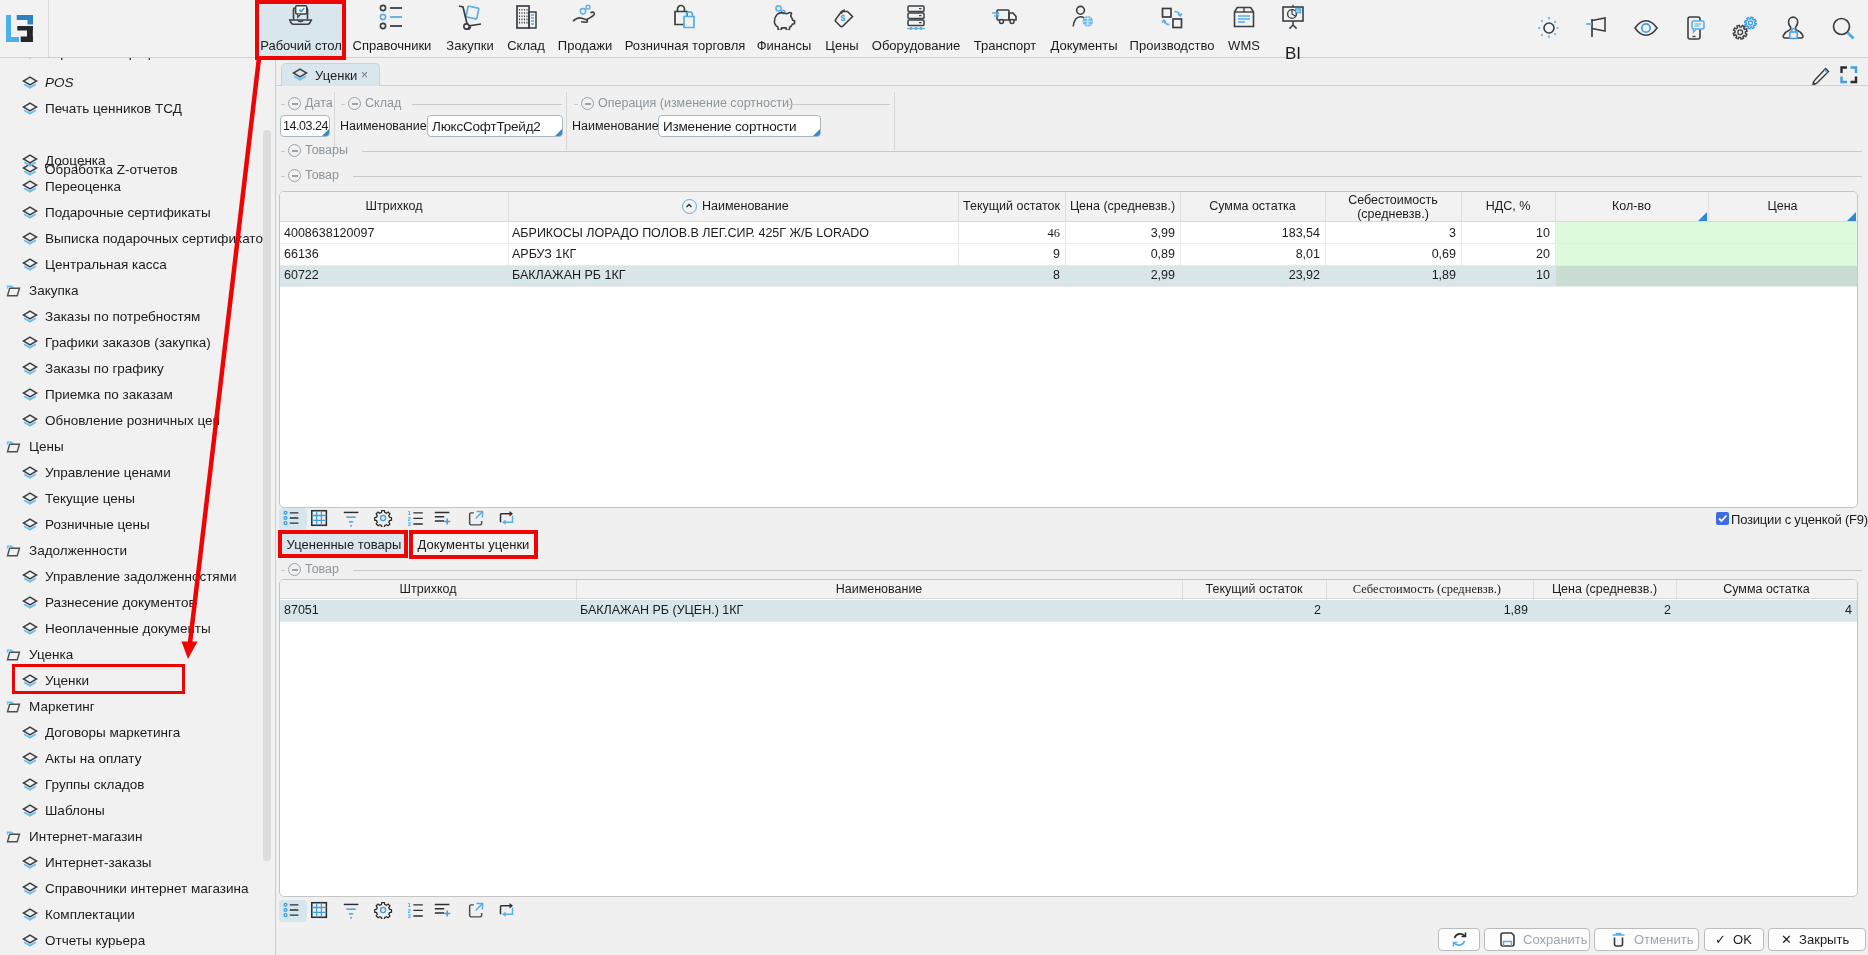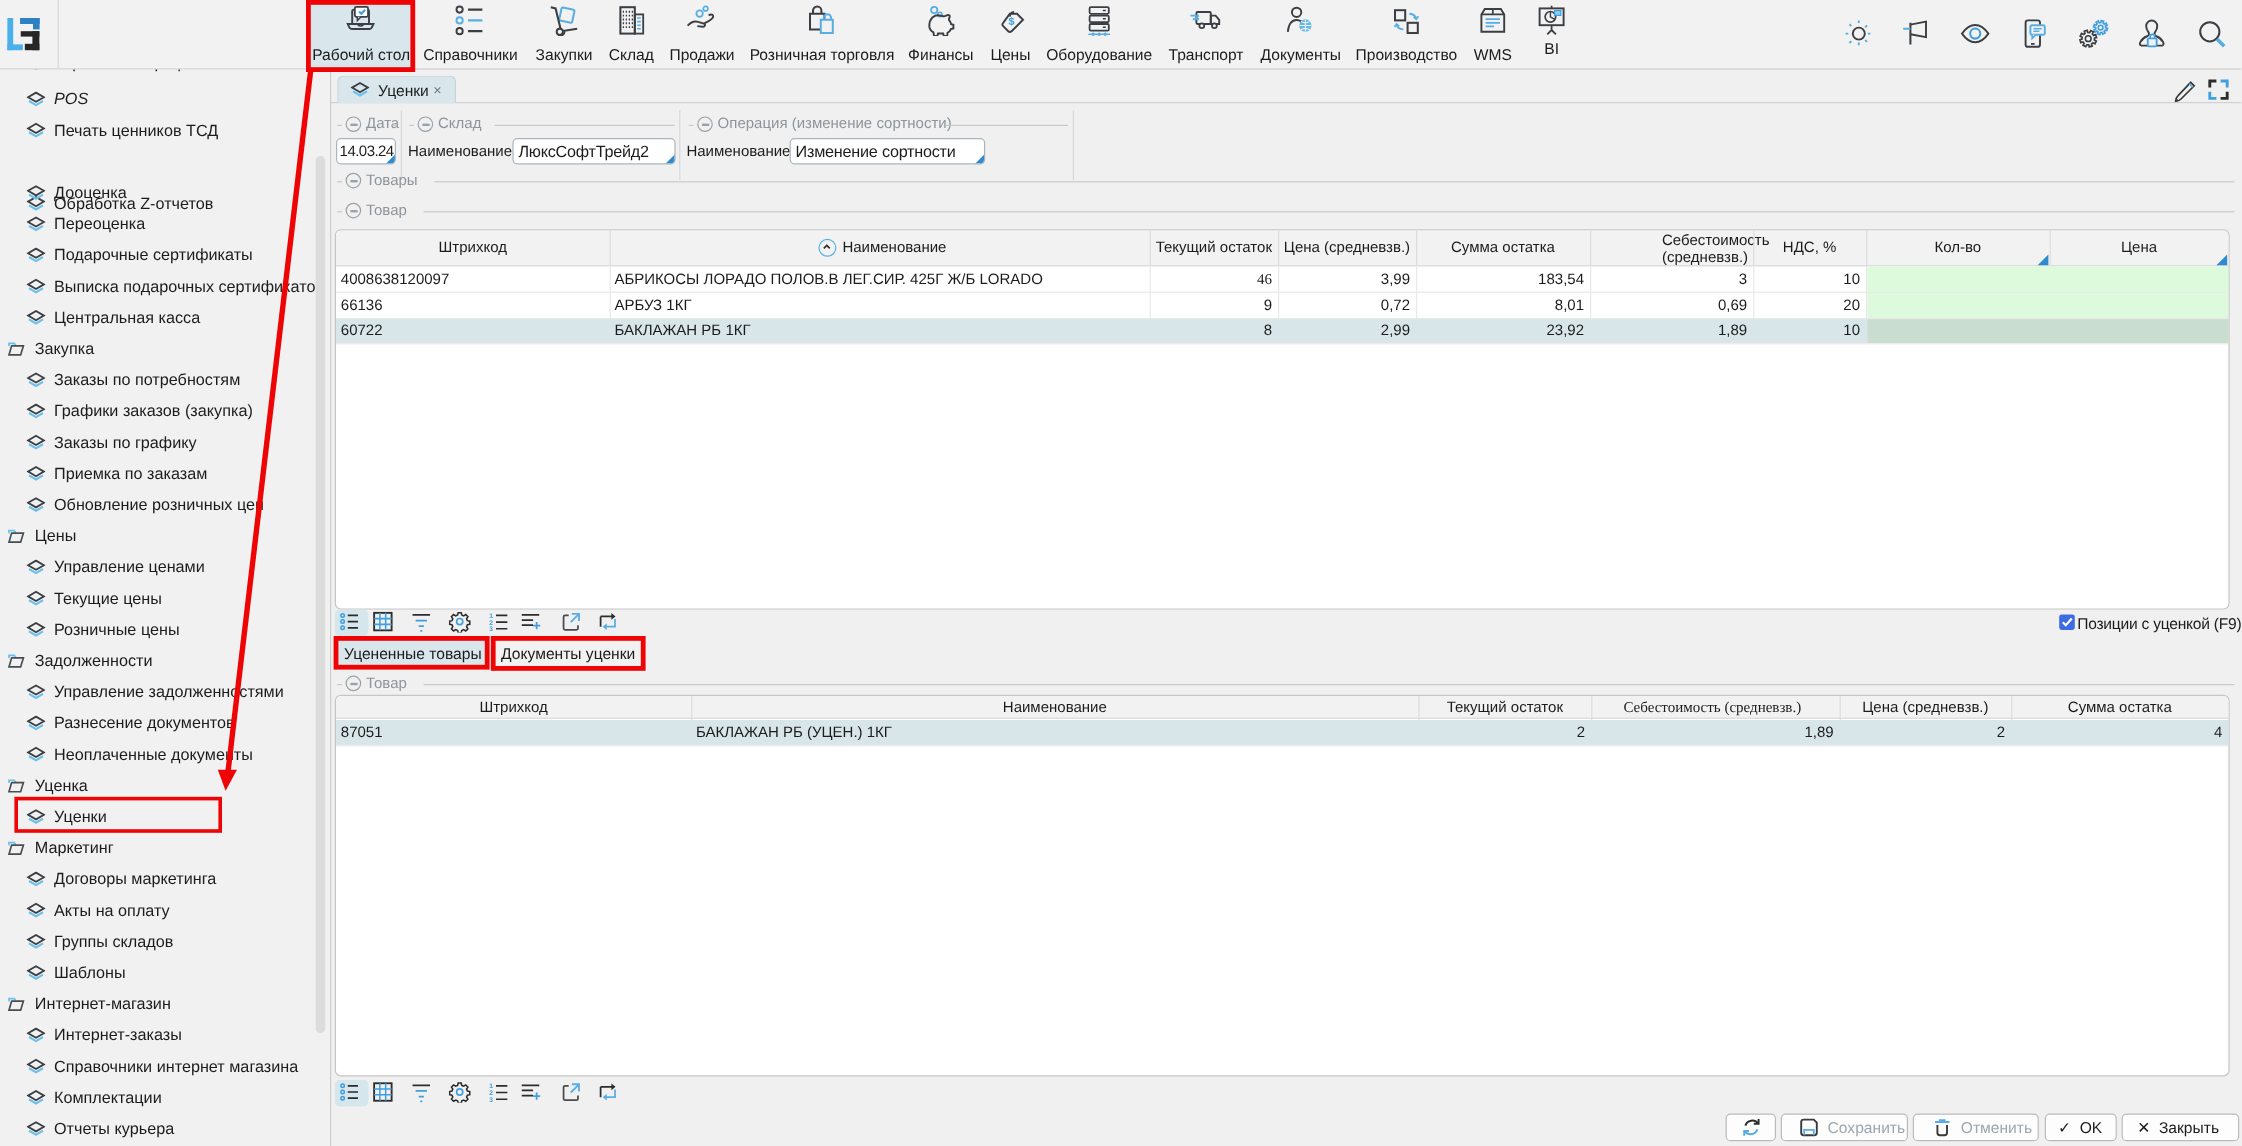--- a/index.html
+++ b/index.html
@@ -155,21 +155,21 @@
 <div style="left:1233px;top:4px;width:120px;height:52px;text-align:center;">
     <div style="position:absolute;left:50%;transform:translateX(-50%);top:0;"><svg width="28" height="26" viewBox="0 0 28 26" fill="none">
         <path d="M14 3V.8" stroke="#3b3f43" stroke-width="1.4"></path>
 <rect x="4" y="3" width="20" height="14" stroke="#3b3f43" stroke-width="1.6" fill="none"></rect>
 <circle cx="13" cy="10" r="4.4" stroke="#3b3f43" stroke-width="1.4"></circle>
 <path d="M13 5.6V10l3.6 2.2" stroke="#3b3f43" stroke-width="1.2" fill="none"></path>
 <rect x="16.5" y="4.8" width="5.2" height="4" fill="#8ecdf2"></rect>
 <rect x="16.5" y="4.8" width="5.2" height="4" stroke="#3f9fdf" stroke-width="1"></rect>
 <path d="M14 17v4M14 21l-3.6 3.6M14 21l3.6 3.6" stroke="#3b3f43" stroke-width="1.5"></path>
       </svg></div>
-    <div class="nw" style="position:absolute;left:50%;transform:translateX(-50%);top:29px;font-size:13px;">BI</div>
+    <div class="nw" style="position:absolute;left:50%;transform:translateX(-50%);top:40px;font-size:17px;">BI</div>
   </div>
 <div style="left:1536px;top:15px;width:26px;height:26px;"><svg width="26" height="26" viewBox="0 0 26 26" fill="none">
       <circle cx="13" cy="13" r="5" stroke="#3b3f43" stroke-width="1.6"></circle>
 <g stroke="#58aee4" stroke-width="1.6">
 <path d="M13 2v3.5M13 20.5V24M2 13h3.5M20.5 13H24M5.2 5.2l2.5 2.5M18.3 18.3l2.5 2.5M5.2 20.8l2.5-2.5M18.3 7.7l2.5-2.5" stroke-dasharray="2.2 2.2"></path>
 </g>
     </svg></div>
 <div style="left:1584px;top:15px;width:26px;height:26px;"><svg width="26" height="26" viewBox="0 0 26 26" fill="none">
       <path d="M8 4v18" stroke="#3b3f43" stroke-width="1.7"></path>
 <path d="M8 5.5L21 3v13l-13-2.5" stroke="#3b3f43" stroke-width="1.6" fill="none"></path>
@@ -517,21 +517,21 @@
   </div>
 <div class="nw" style="left:305px;top:168px;font-size:12.5px;color:#8d959b;">Товар</div>
 <div style="left:353px;top:176px;width:1509px;height:1px;background:#c9c9c9;"></div>
 <div style="left:279px;top:191px;width:1579px;height:317px;background:#ffffff;border:1px solid #c5c5c5;border-radius:5px;overflow:hidden;">
 <div style="left:0;top:0;width:1579px;height:30px;background:#f2f2f2;border-bottom:1px solid #d9d9d9;"></div>
 <div style="left:0px;top:0px;width:228px;height:30px;font-size:12.5px;text-align:center;line-height:28px;">Штрихкод</div>
 <div class="nw" style="left:422px;top:0;height:30px;font-size:12.5px;line-height:28px;">Наименование</div>
 <div style="left:678px;top:0px;width:107px;height:30px;font-size:12.5px;text-align:center;line-height:28px;">Текущий остаток</div>
 <div style="left:785px;top:0px;width:115px;height:30px;font-size:12.5px;text-align:center;line-height:28px;">Цена (средневзв.)</div>
 <div style="left:900px;top:0px;width:145px;height:30px;font-size:12.5px;text-align:center;line-height:28px;">Сумма остатка</div>
-<div style="left:1105px;top:1px;width:136px;height:30px;font-size:12.5px;line-height:14px;">Себестоимость<br>(средневзв.)</div>
+<div style="left:1045px;top:1px;width:136px;height:30px;font-size:12.5px;text-align:center;line-height:14px;">Себестоимость<br>(средневзв.)</div>
 <div style="left:1181px;top:0px;width:94px;height:30px;font-size:12.5px;text-align:center;line-height:28px;">НДС, %</div>
 <div style="left:1275px;top:0px;width:153px;height:30px;font-size:12.5px;text-align:center;line-height:28px;">Кол-во</div>
 <div style="left:1428px;top:0px;width:149px;height:30px;font-size:12.5px;text-align:center;line-height:28px;">Цена</div>
 <div style="left:402px;top:7px;width:15px;height:15px;border:1.5px solid #58aee4;border-radius:50%;">
       <svg width="12" height="12" viewBox="0 0 12 12" style="position:absolute;left:0;top:0;">
         <path d="M3.5 7L6 4.5 8.5 7" stroke="#2c2c2c" stroke-width="1.4" fill="none"></path>
       </svg>
     </div>
 <div style="left:228px;top:0;width:1px;height:30px;background:#dcdcdc;"></div>
 <div style="left:228px;top:30px;width:1px;height:64px;background:#e9e9e9;"></div>
@@ -561,21 +561,21 @@
 <div class="nw" style="left:4px;top:33.5px;width:220px;font-size:12.5px;">4008638120097</div>
 <div class="nw" style="left:232px;top:33.5px;width:442px;font-size:12.5px;">АБРИКОСЫ ЛОРАДО ПОЛОВ.В ЛЕГ.СИР. 425Г Ж/Б LORADO</div>
 <div class="nw" style="left:682px;top:33.5px;width:98px;font-size:12.5px;text-align:right;font-family:Liberation Serif, serif;">46</div>
 <div class="nw" style="left:789px;top:33.5px;width:106px;font-size:12.5px;text-align:right;">3,99</div>
 <div class="nw" style="left:904px;top:33.5px;width:136px;font-size:12.5px;text-align:right;">183,54</div>
 <div class="nw" style="left:1049px;top:33.5px;width:127px;font-size:12.5px;text-align:right;">3</div>
 <div class="nw" style="left:1185px;top:33.5px;width:85px;font-size:12.5px;text-align:right;">10</div>
 <div class="nw" style="left:4px;top:54.8px;width:220px;font-size:12.5px;">66136</div>
 <div class="nw" style="left:232px;top:54.8px;width:442px;font-size:12.5px;">АРБУЗ 1КГ</div>
 <div class="nw" style="left:682px;top:54.8px;width:98px;font-size:12.5px;text-align:right;">9</div>
-<div class="nw" style="left:789px;top:54.8px;width:106px;font-size:12.5px;text-align:right;">0,72</div>
+<div class="nw" style="left:789px;top:54.8px;width:106px;font-size:12.5px;text-align:right;">0,89</div>
 <div class="nw" style="left:904px;top:54.8px;width:136px;font-size:12.5px;text-align:right;">8,01</div>
 <div class="nw" style="left:1049px;top:54.8px;width:127px;font-size:12.5px;text-align:right;">0,69</div>
 <div class="nw" style="left:1185px;top:54.8px;width:85px;font-size:12.5px;text-align:right;">20</div>
 <div class="nw" style="left:4px;top:76.1px;width:220px;font-size:12.5px;">60722</div>
 <div class="nw" style="left:232px;top:76.1px;width:442px;font-size:12.5px;">БАКЛАЖАН РБ 1КГ</div>
 <div class="nw" style="left:682px;top:76.1px;width:98px;font-size:12.5px;text-align:right;">8</div>
 <div class="nw" style="left:789px;top:76.1px;width:106px;font-size:12.5px;text-align:right;">2,99</div>
 <div class="nw" style="left:904px;top:76.1px;width:136px;font-size:12.5px;text-align:right;">23,92</div>
 <div class="nw" style="left:1049px;top:76.1px;width:127px;font-size:12.5px;text-align:right;">1,89</div>
 <div class="nw" style="left:1185px;top:76.1px;width:85px;font-size:12.5px;text-align:right;">10</div>

